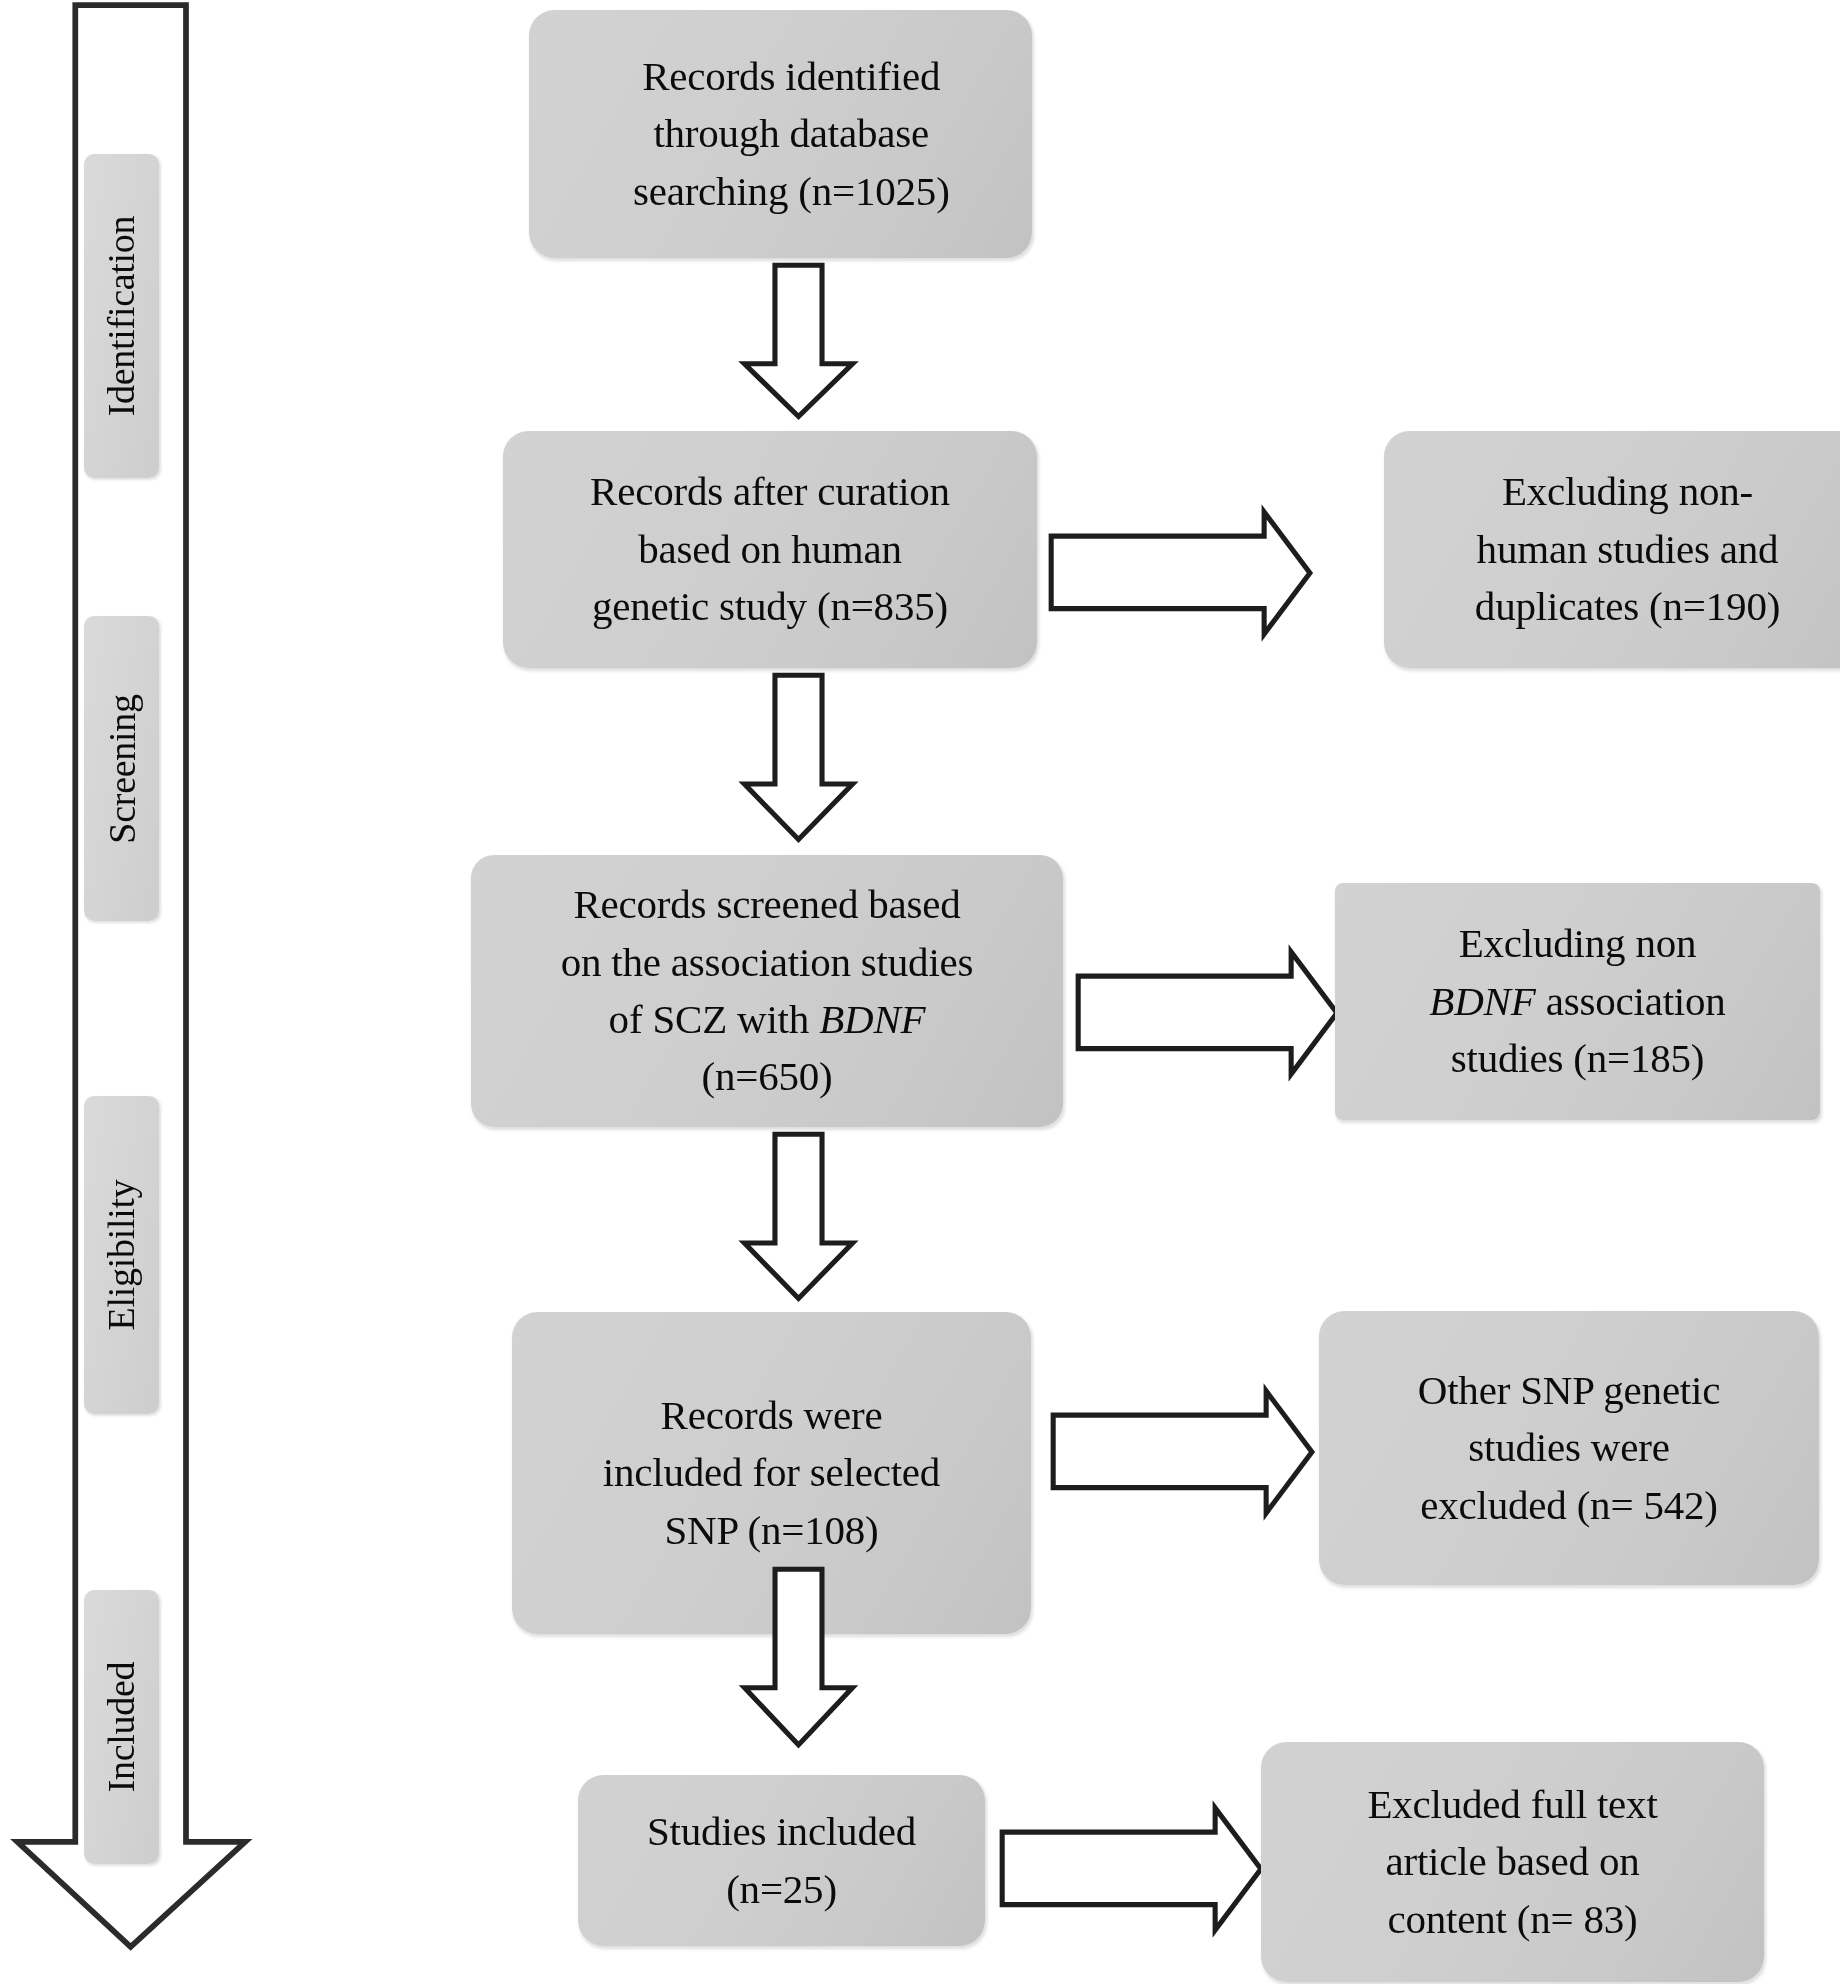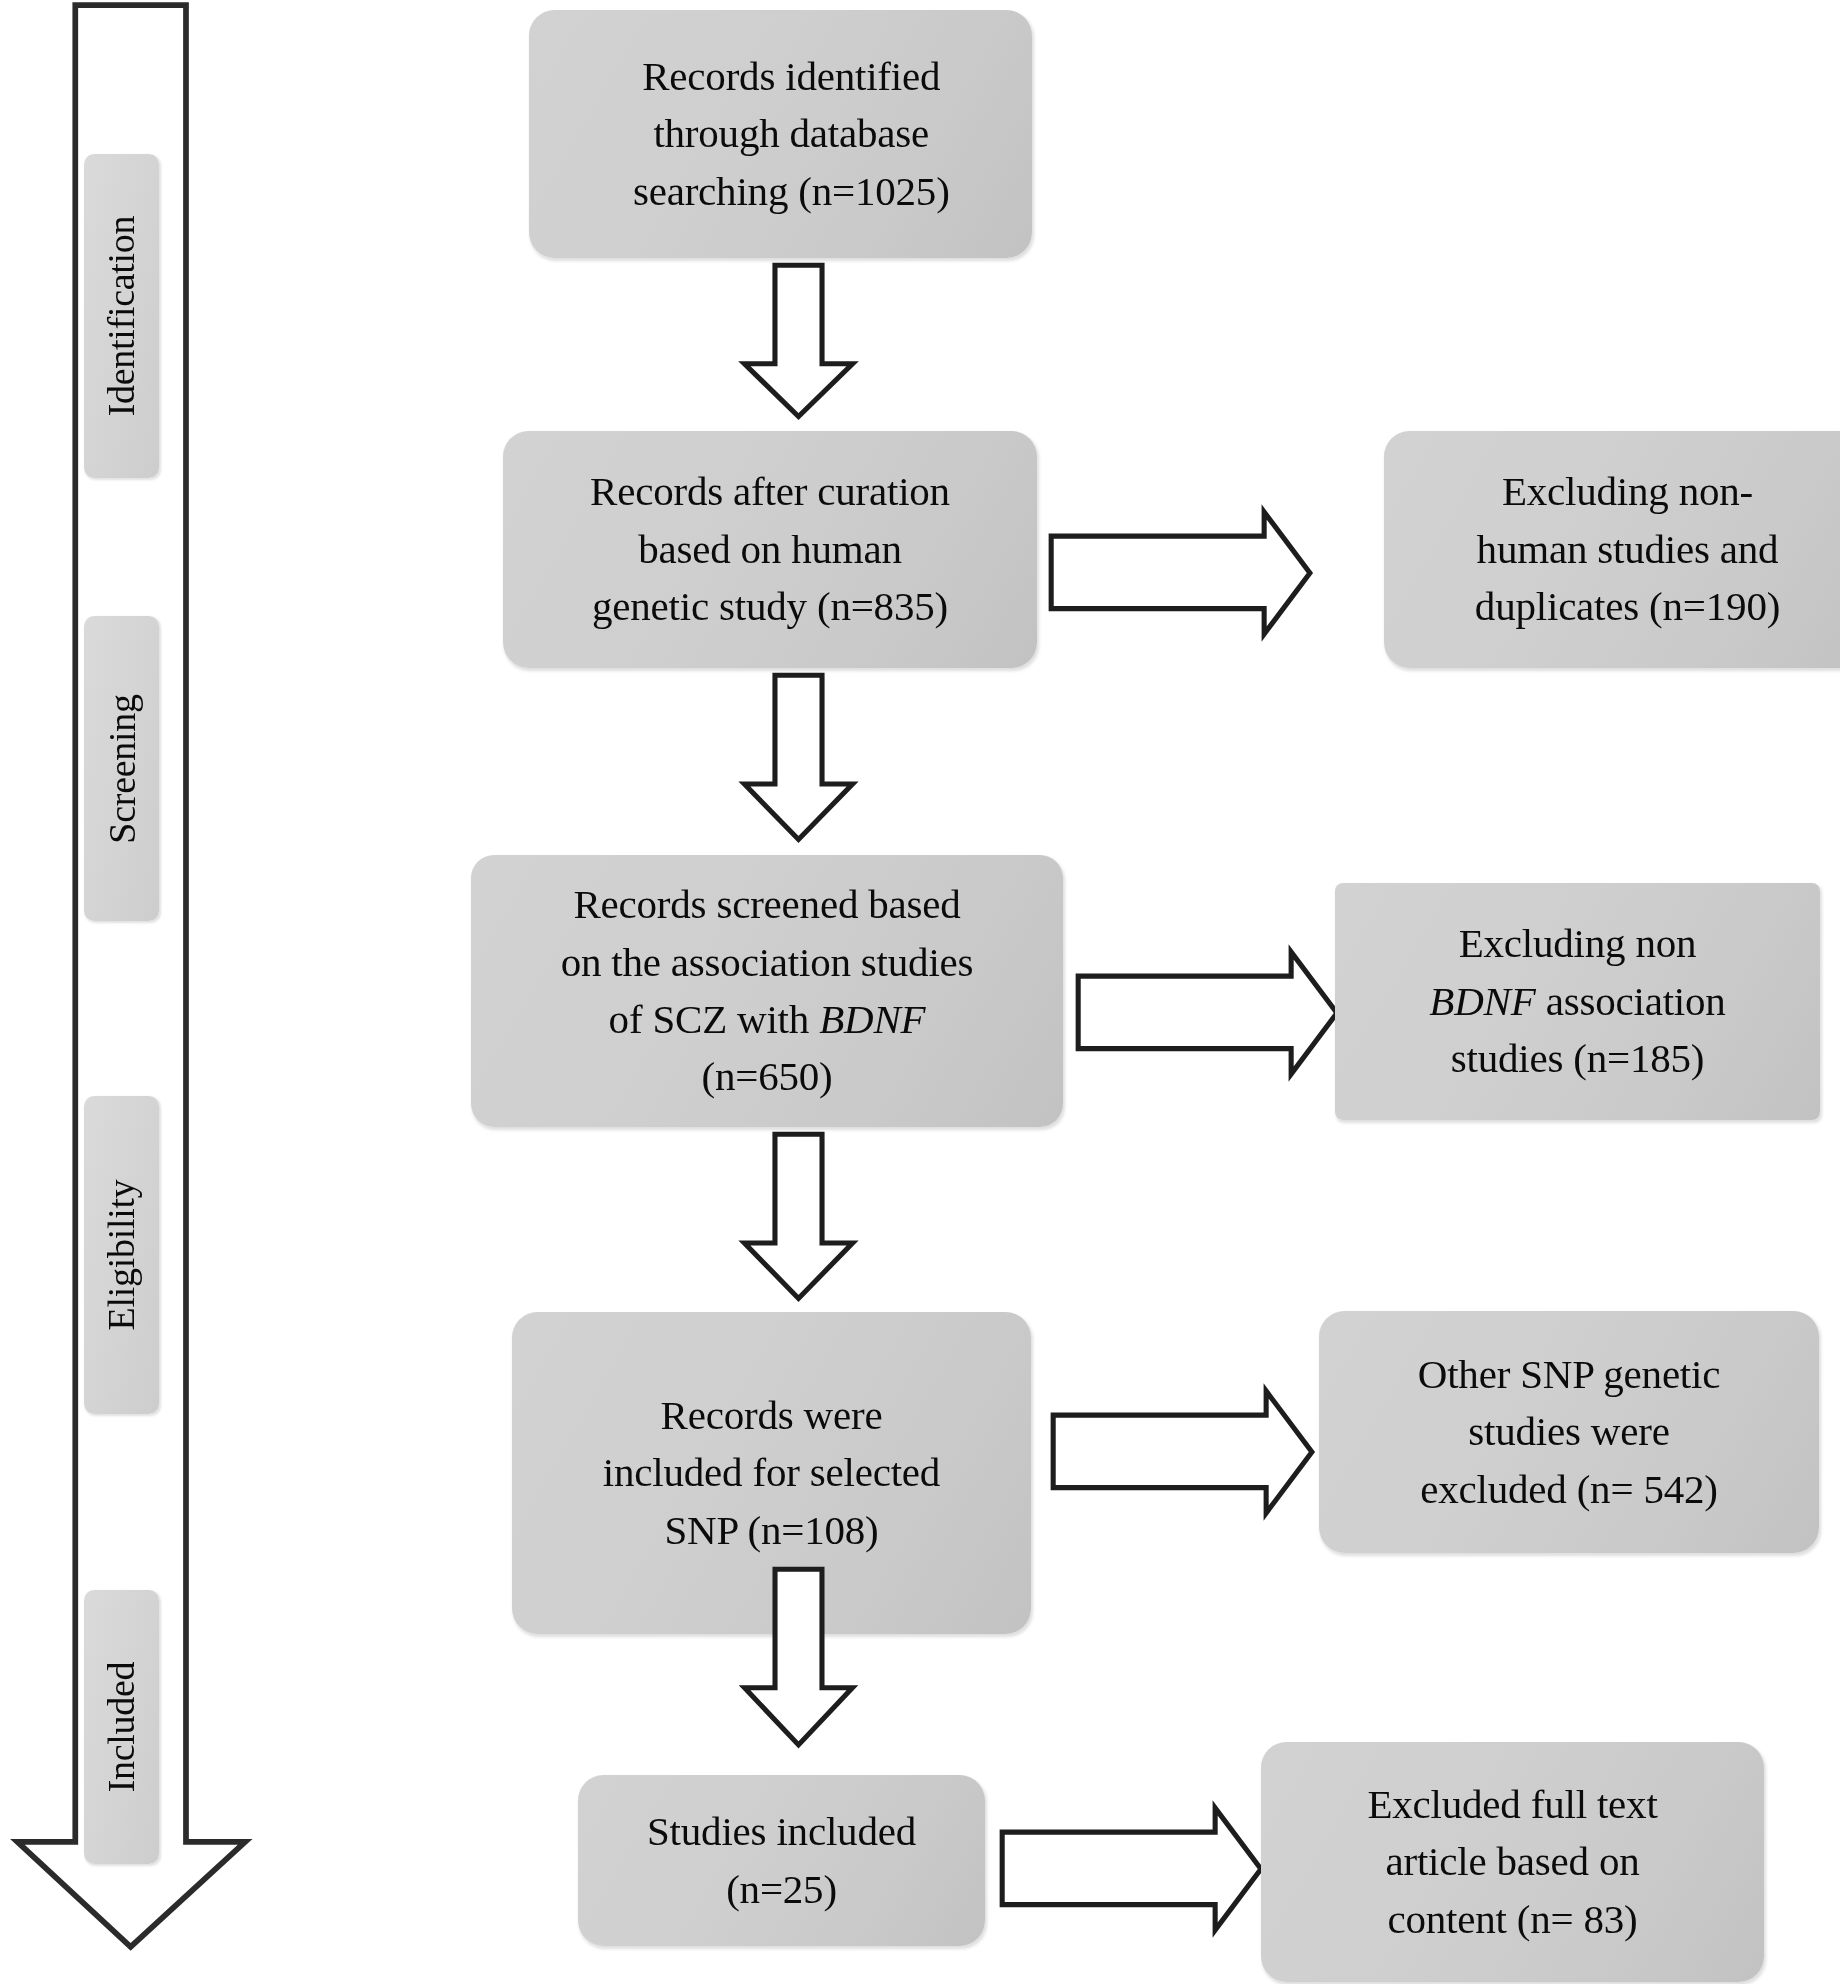--- a/index.html
+++ b/index.html
@@ -178,21 +178,21 @@
       <span>SNP (n=108)</span>
     </span>
   </div>
 
   <div class="conn" style="left:1050px; top:1382px; width:267px; height:140px;">
     <svg width="267" height="140" viewBox="0 0 420 220" xmlns="http://www.w3.org/2000/svg">
       <path d="M 5,52 L 340,52 L 340,14 L 412,110 L 340,206 L 340,166 L 5,166 Z" fill="#ffffff" stroke="#1d1d1d" stroke-width="8" stroke-linejoin="miter"></path>
     </svg>
   </div>
 
-  <div class="flowbox" style="left:1319px; top:1311px; width:500px; height:242px;">
+  <div class="flowbox" style="left:1319px; top:1311px; width:500px; height:274px;">
     <span class="txt">
       <span>Other SNP genetic</span><br>
       <span>studies were</span><br>
       <span>excluded (n= 542)</span>
     </span>
   </div>
 
   <div class="conn" style="left:719px; top:1566px; width:159px; height:184px;">
     <svg width="159" height="184" viewBox="0 0 250 290" xmlns="http://www.w3.org/2000/svg">
       <path d="M 88,5 L 162,5 L 162,192 L 210,192 L 125,282 L 40,192 L 88,192 Z" fill="#ffffff" stroke="#1d1d1d" stroke-width="8" stroke-linejoin="miter"></path>

